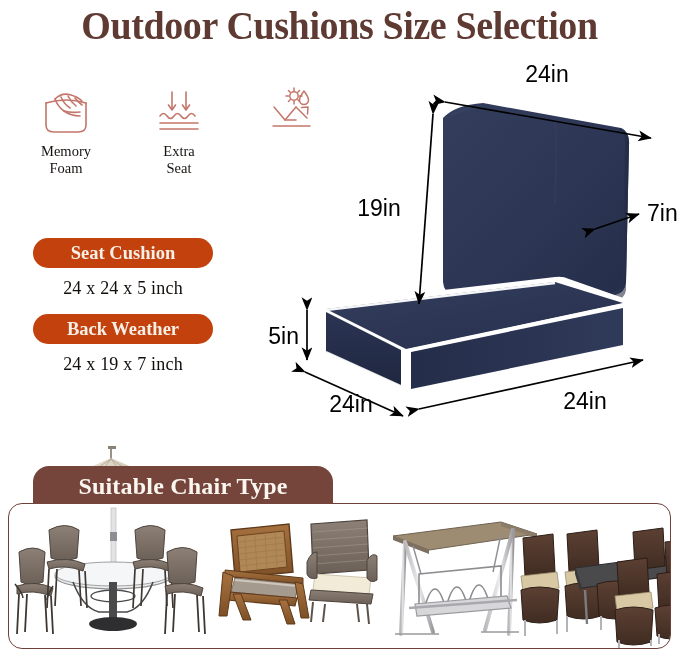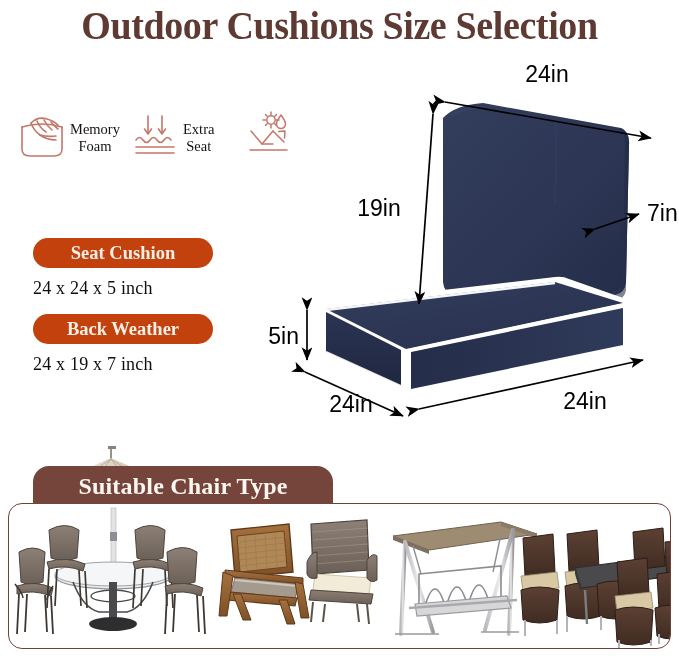--- a/index.html
+++ b/index.html
@@ -41,21 +41,21 @@
     top: 84px;
     left: 14px;
     width: 330px;
     height: 104px;
     display: flex;
     justify-content: space-between;
   }
   .feature {
     width: 104px;
     display: flex;
-    flex-direction: row;
+    flex-direction: column;
     align-items: center;
   }
   .feature .ficon {
     height: 56px;
     display: flex;
     align-items: center;
     justify-content: center;
   }
   .feature .flabel {
     margin-top: 3px;
@@ -83,21 +83,21 @@
     text-align: center;
     box-sizing: border-box;
   }
   #badge-seat { top: 238px; }
   #badge-back { top: 314px; }
 
   .badge-size {
     position: absolute;
     left: 33px;
     width: 180px;
-    text-align: left;
+    text-align: center;
     font-family: "Liberation Serif", serif;
     font-size: 18px;
     color: #120e0b;
     letter-spacing: 0.2px;
   }
   #size-seat { top: 278px; }
   #size-back { top: 354px; }
 
   
   .cushion-art {

